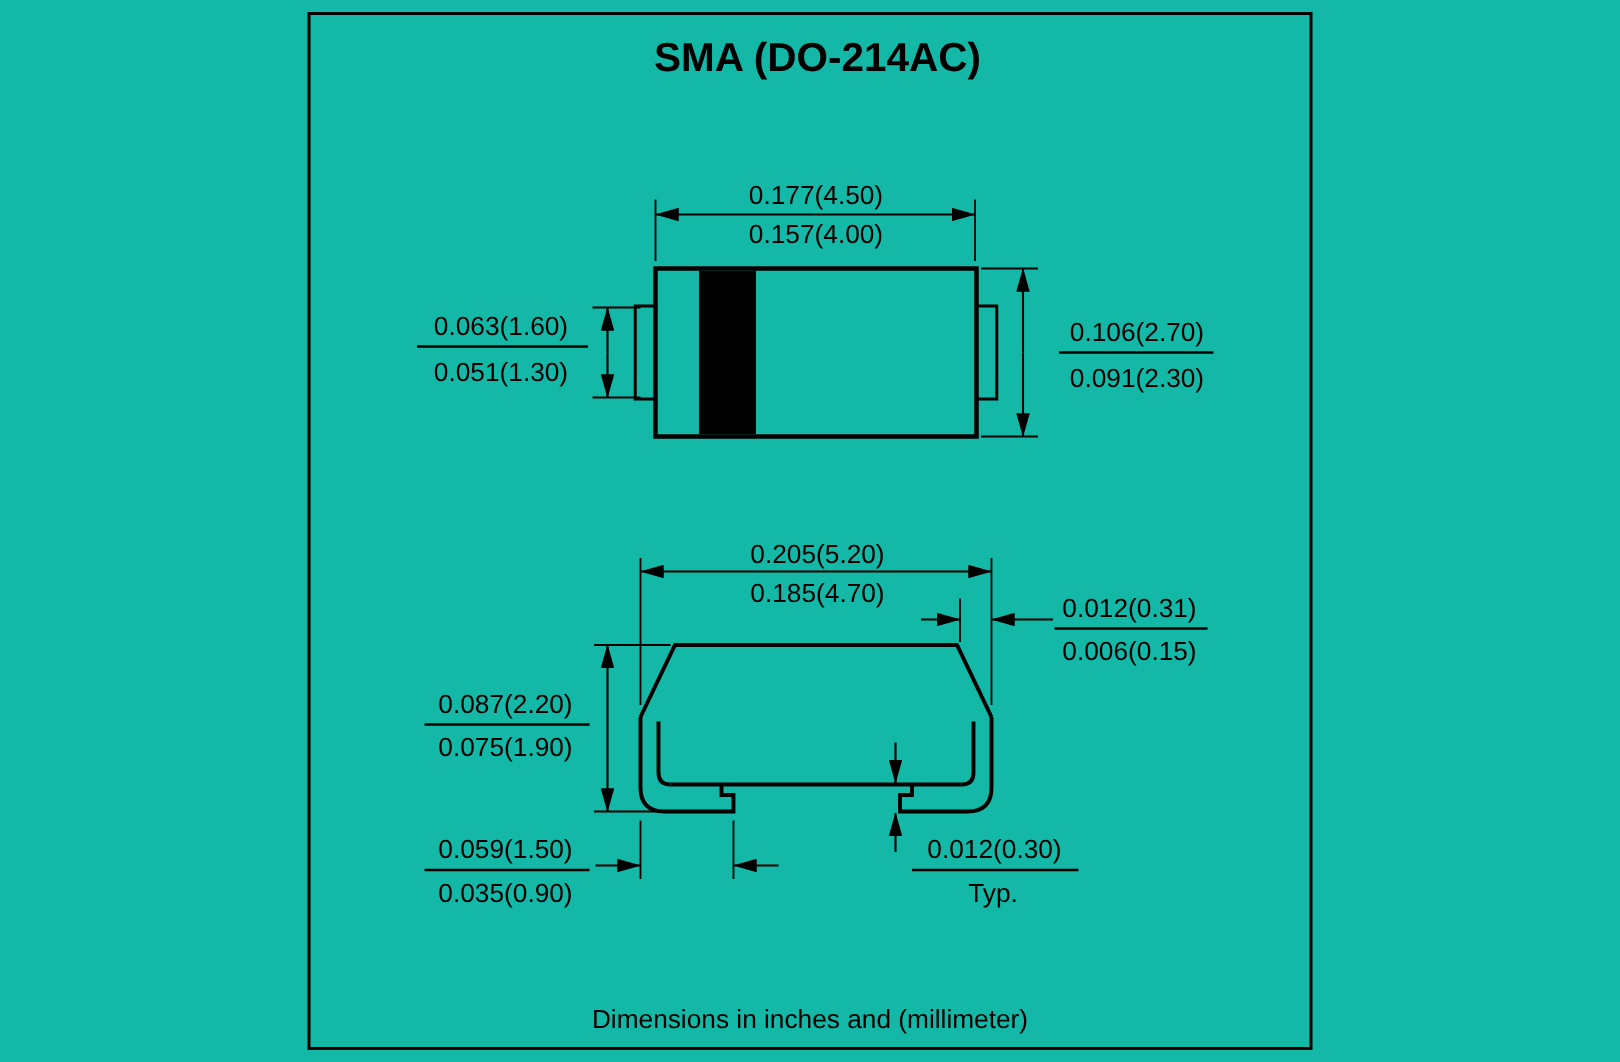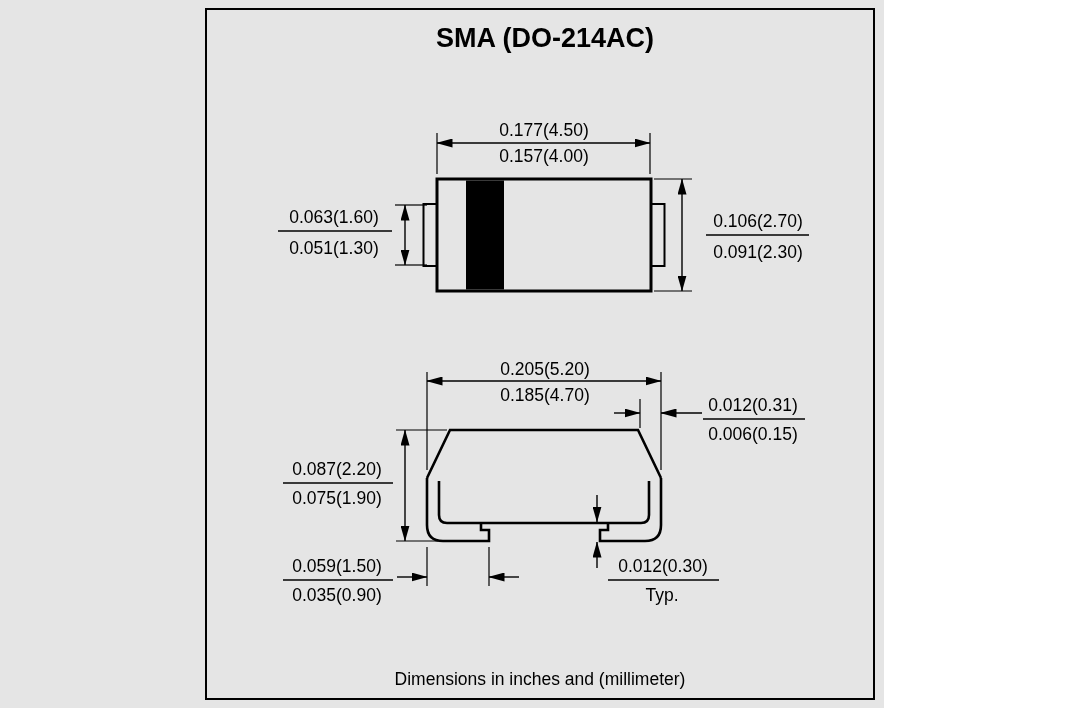--- a/index.html
+++ b/index.html
@@ -1,20 +1,20 @@
 <!DOCTYPE html>
 <html><head>
 <meta charset="utf-8">
 <style>
   html, body { margin: 0; padding: 0; background: #ffffff; }
   .canvas {
     position: relative;
-    width: 884px;
+    width: 1080px;
     height: 708px;
-    background: #e5e5e5;
+    background: #14b8a6;
     font-family: "Liberation Sans", sans-serif;
   }
   svg { display: block; }
   svg text {
     font-family: "Liberation Sans", sans-serif;
     fill: #000000;
   }
   .lbl   { font-size: 17.5px; }
   .title { font-size: 27px; font-weight: bold; }
   .note  { font-size: 17.5px; }

